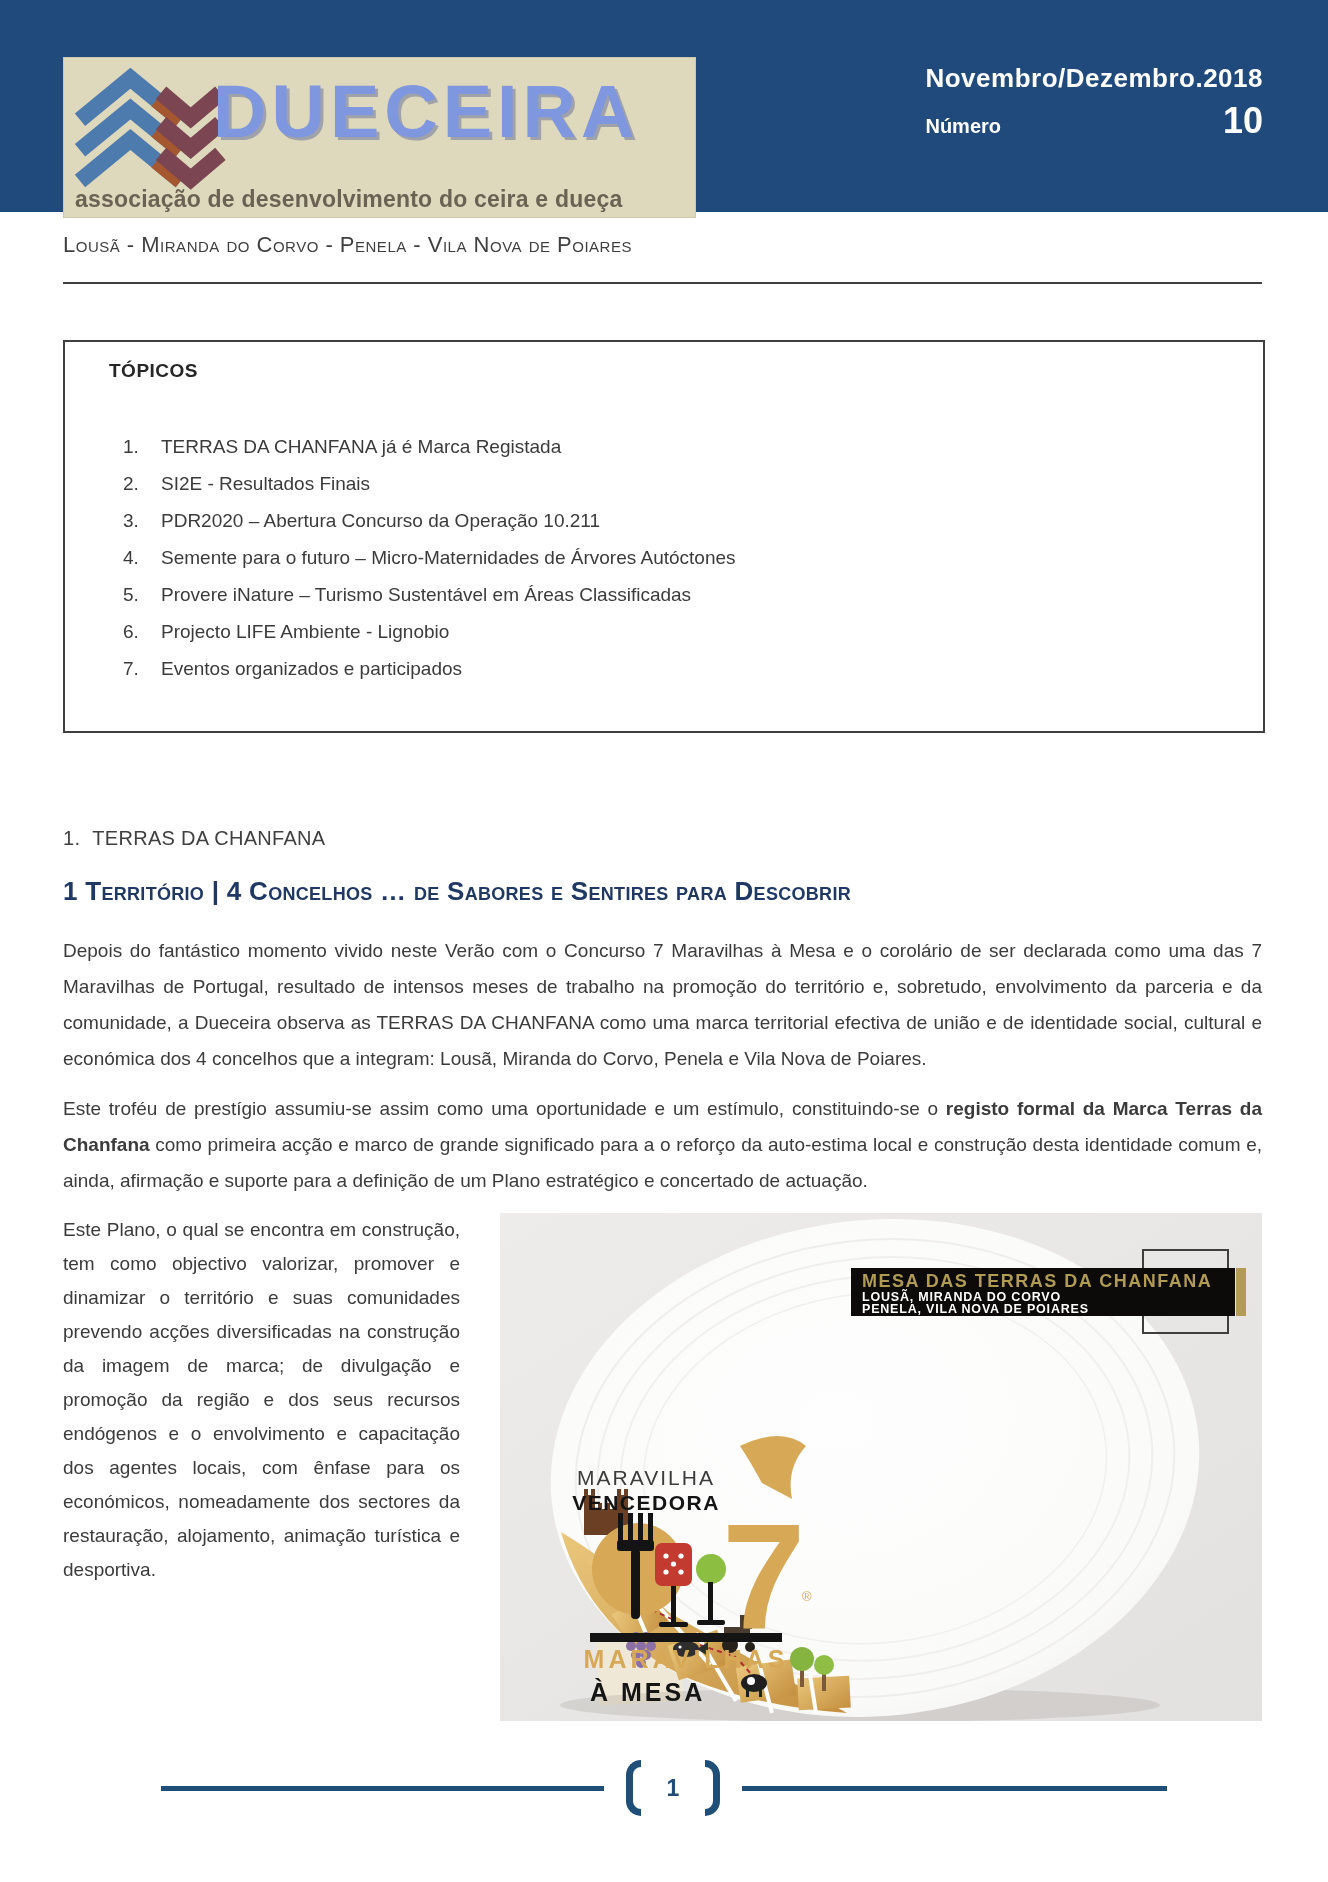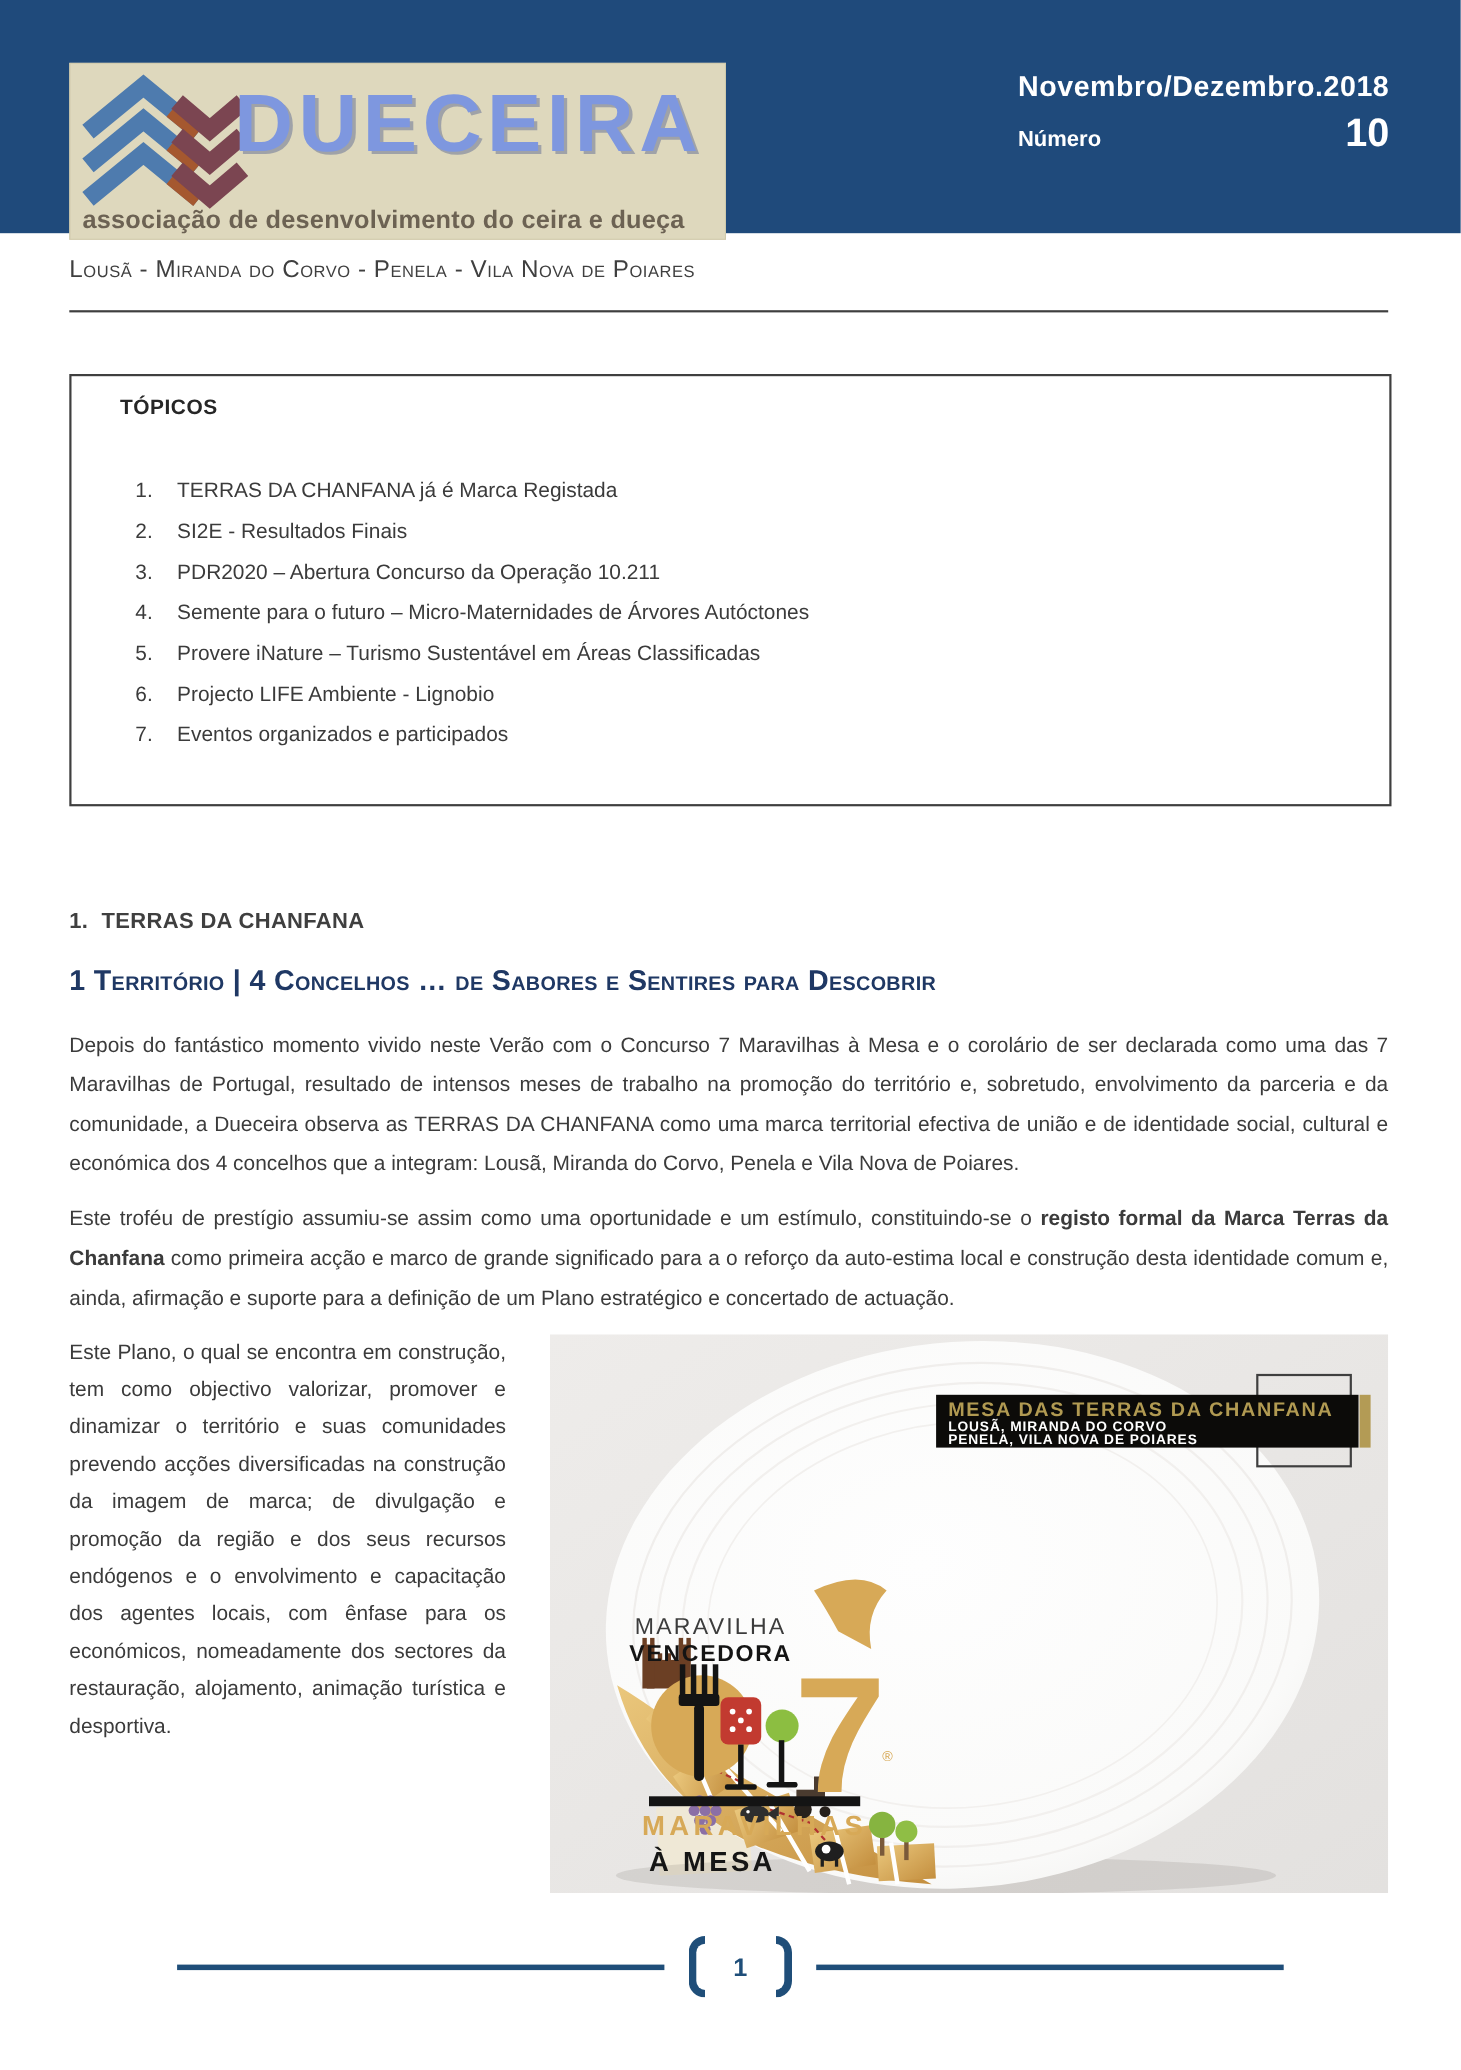--- a/index.html
+++ b/index.html
@@ -4,21 +4,21 @@
 <style>
   html,body{margin:0;padding:0;}
   body{
     width:1328px;height:1882px;position:relative;background:#ffffff;
     font-family:"Liberation Sans", sans-serif;color:#3b3b3b;overflow:hidden;
   }
   
   .header-band{height:212px;background:#1f4a7b;position:relative;}
   .logo-box{
     position:absolute;left:63px;top:57px;width:597px;height:161px;
-    background:#ded8bd;box-shadow:0 0 0 1px #cfc9ab inset;
+    background:#ded8bd;box-shadow:0 0 0 1px #cfc9ab inset;padding-left:36px;
   }
   .logo-mark{position:absolute;left:8px;top:4px;}
   .logo-name{
     position:absolute;left:150px;top:18px;font-size:74px;font-weight:700;
     color:#7e97df;letter-spacing:5px;line-height:1;
     text-shadow:3px 3px 0 rgba(42,64,128,0.35);
   }
   .logo-tagline{
     position:absolute;left:12px;bottom:5px;font-size:23px;font-weight:700;
     color:#6c6253;letter-spacing:0.2px;white-space:nowrap;
@@ -35,21 +35,21 @@
     color:#3f3f3f;letter-spacing:0.5px;
   }
   .rule{border:none;border-top:2px solid #3f3f3f;margin:24px 66px 0 63px;}
   
   .topics-box{margin:56px 63px 0;border:2px solid #3f3f3f;padding:18px 44px 44px;}
   .topics-title{font-size:19px;font-weight:700;color:#262626;letter-spacing:0.5px;}
   .topics-list{margin-top:46px;}
   .topic-row{display:flex;line-height:37px;font-size:19px;color:#3b3b3b;padding-left:14px;}
   .topic-row .num{width:38px;flex:none;}
   
-  .section-heading{margin:94px 63px 0;font-size:20px;font-weight:700;color:#3f3f3f;letter-spacing:0.3px;}
+  .section-heading{margin:94px 63px 0;font-size:20px;font-weight:400;color:#3f3f3f;letter-spacing:0.3px;}
   .section-heading .sp{display:inline-block;width:12px;}
   .article-subtitle{
     margin:26px 63px 0;font-variant:small-caps;font-size:26px;font-weight:700;
     color:#1f3864;letter-spacing:0.3px;
   }
   .body-par{
     margin:14px 66px 0 63px;font-size:19px;line-height:36px;
     text-align:justify;color:#3b3b3b;
   }
   .body-par.first{margin-top:26px;}

